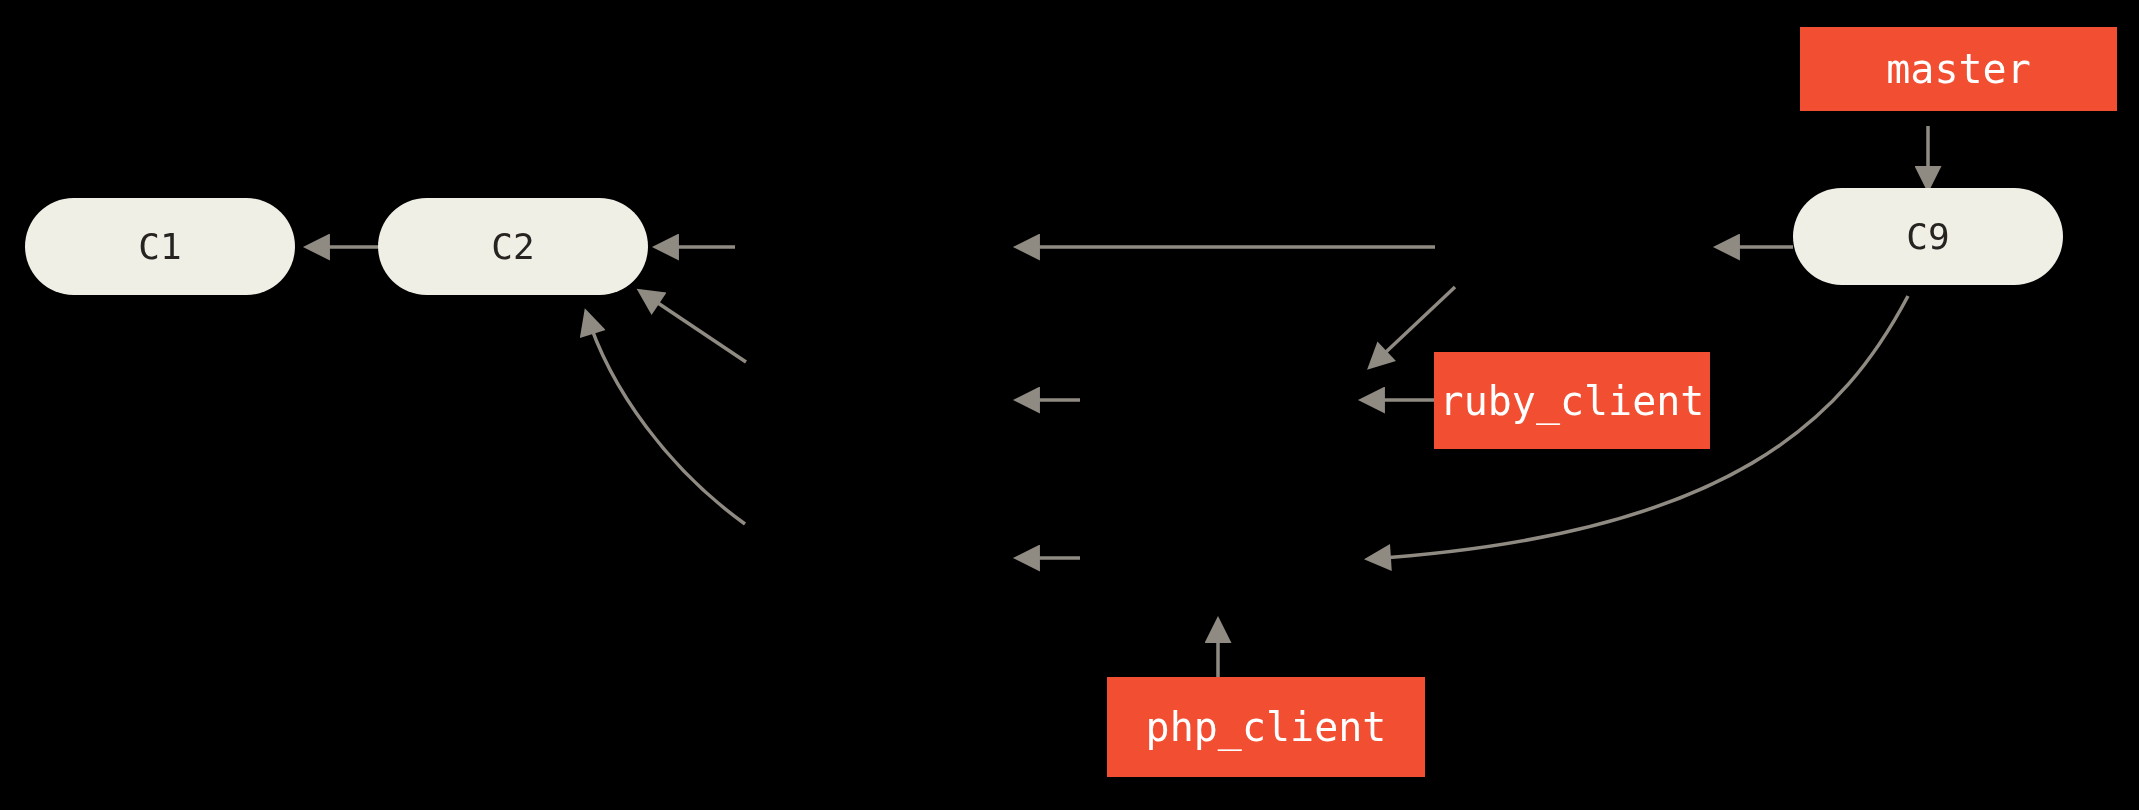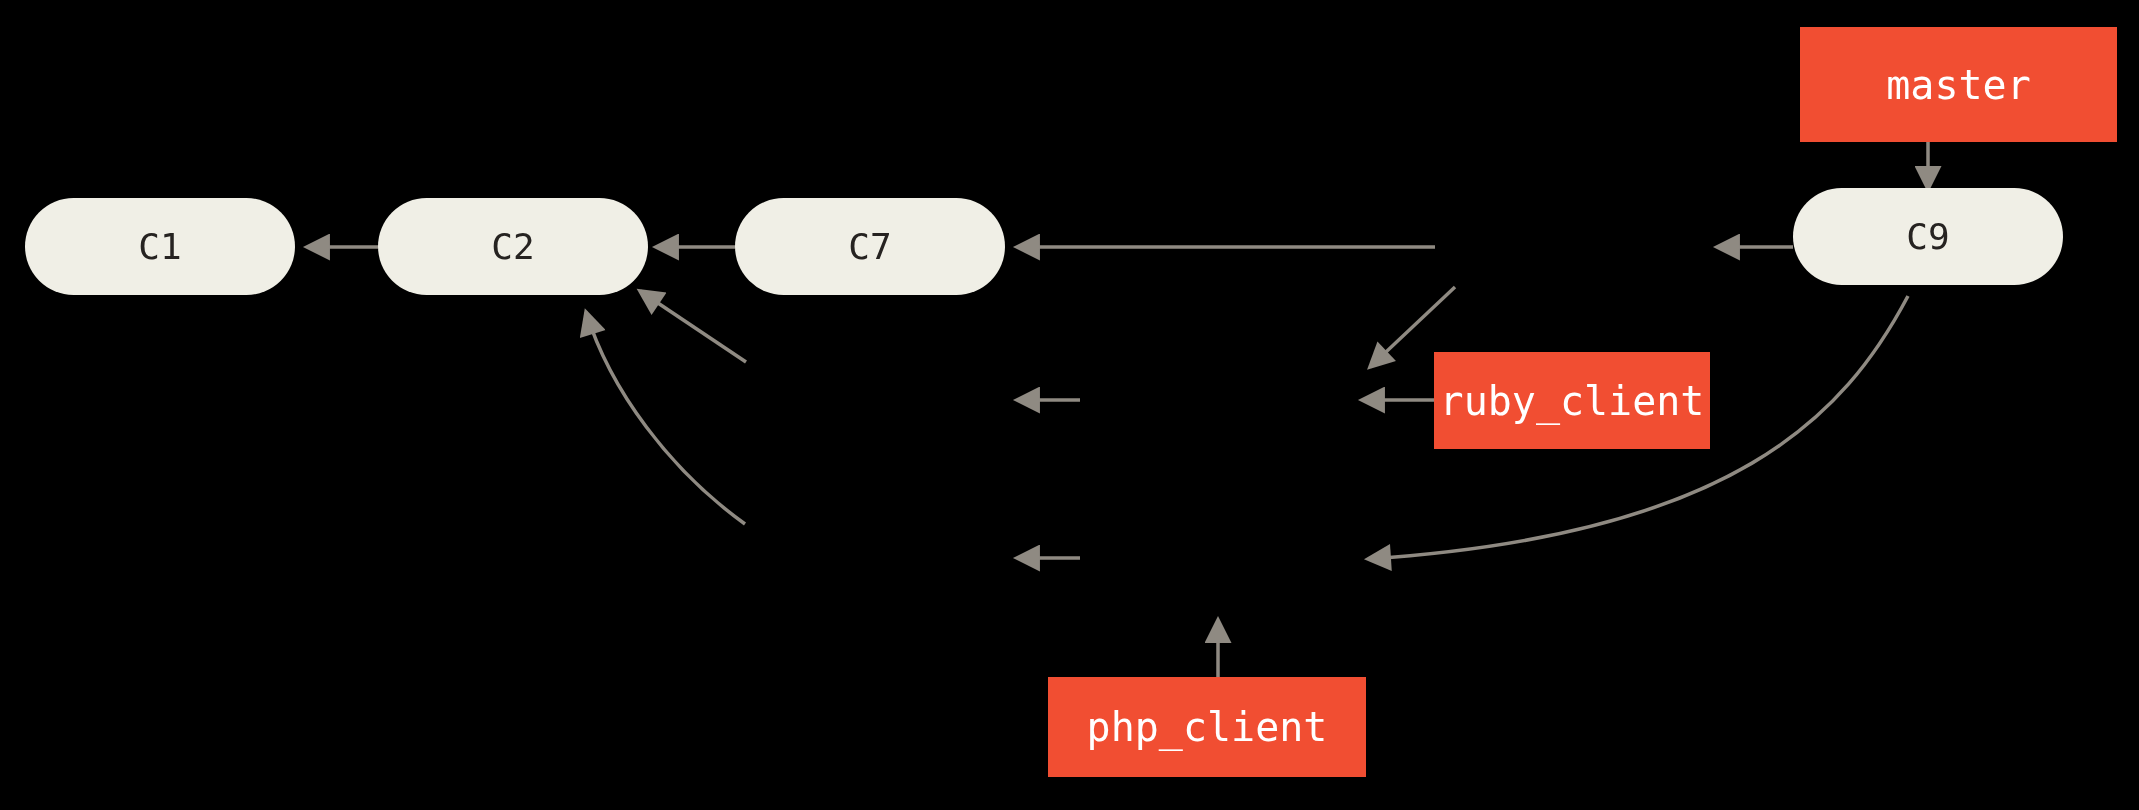--- a/index.html
+++ b/index.html
@@ -38,23 +38,23 @@
   .n-c1 { left:   25px; top: 198px; }
   .n-c2 { left:  378px; top: 198px; }
   .n-c7 { left:  735px; top: 198px; }
   .n-c8 { left: 1435px; top: 198px; }
   .n-c9 { left: 1793px; top: 188px; }
   .n-c3 { left:  735px; top: 352px; }
   .n-c4 { left: 1080px; top: 352px; }
   .n-c5 { left:  735px; top: 510px; }
   .n-c6 { left: 1080px; top: 510px; }
   
-  .b-master      { left: 1800px; top:  27px; width: 317px; height: 115px; }
+  .b-master      { left: 1800px; top:  27px; width: 317px; height: 84px; }
   .b-ruby_client { left: 1434px; top: 352px; width: 276px; height: 97px; }
-  .b-php_client  { left: 1048px; top: 677px; width: 318px; height: 100px; }
+  .b-php_client  { left: 1107px; top: 677px; width: 318px; height: 100px; }
 </style>
 </head>
 <body>
 
 <div class="canvas">
 
   <svg class="edges" viewBox="0 0 2139 810" xmlns="http://www.w3.org/2000/svg">
     <defs>
       <marker id="arrowhead" viewBox="0 0 10 10" refX="8.5" refY="5" markerWidth="31" markerHeight="27" markerUnits="userSpaceOnUse" orient="auto-start-reverse">
         <path id="arrowhead-shape" d="M 0 0 L 10 5 L 0 10 z"></path>
@@ -76,23 +76,20 @@
         <path d="M 1218 677 L 1218 620" class="edge" marker-end="url(#arrowhead)"></path>
       </g>
   </svg>
 
   <div class="node n-c1">
     <span>C1</span>
   </div>
   <div class="node n-c2">
     <span>C2</span>
   </div>
-  <div class="node n-c7">
-    <span>C7</span>
-  </div>
   <div class="node n-c9">
     <span>C9</span>
   </div>
 
   <div class="branch b-master">
     <span>master</span>
   </div>
   <div class="branch b-ruby_client">
     <span>ruby_client</span>
   </div>

